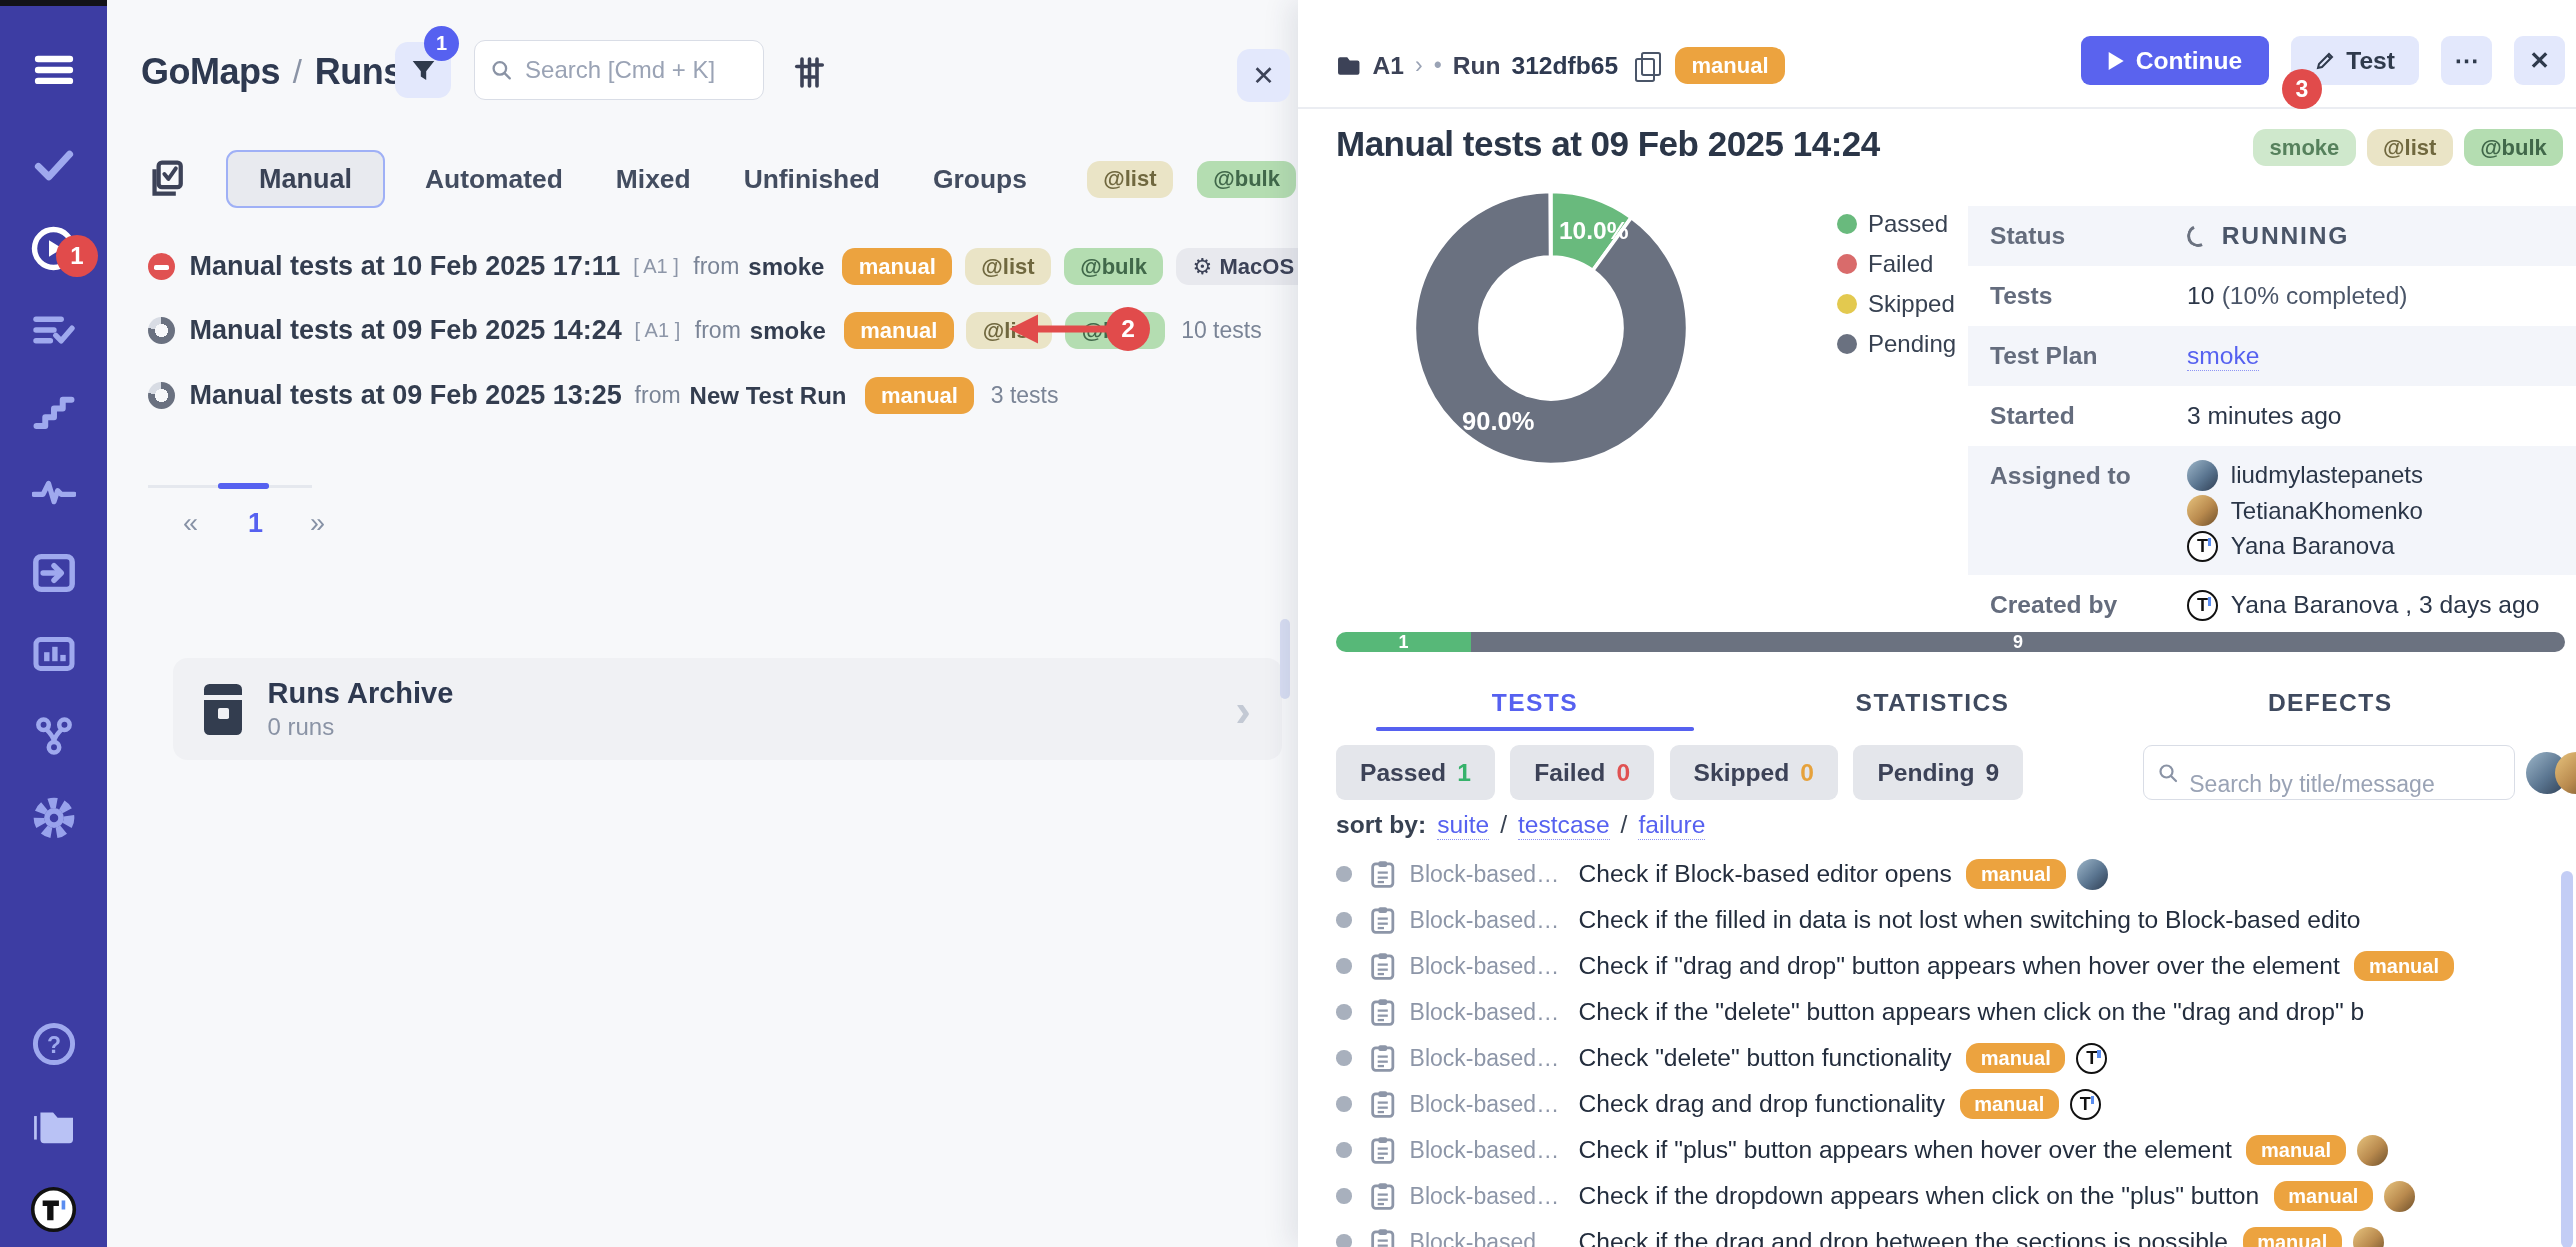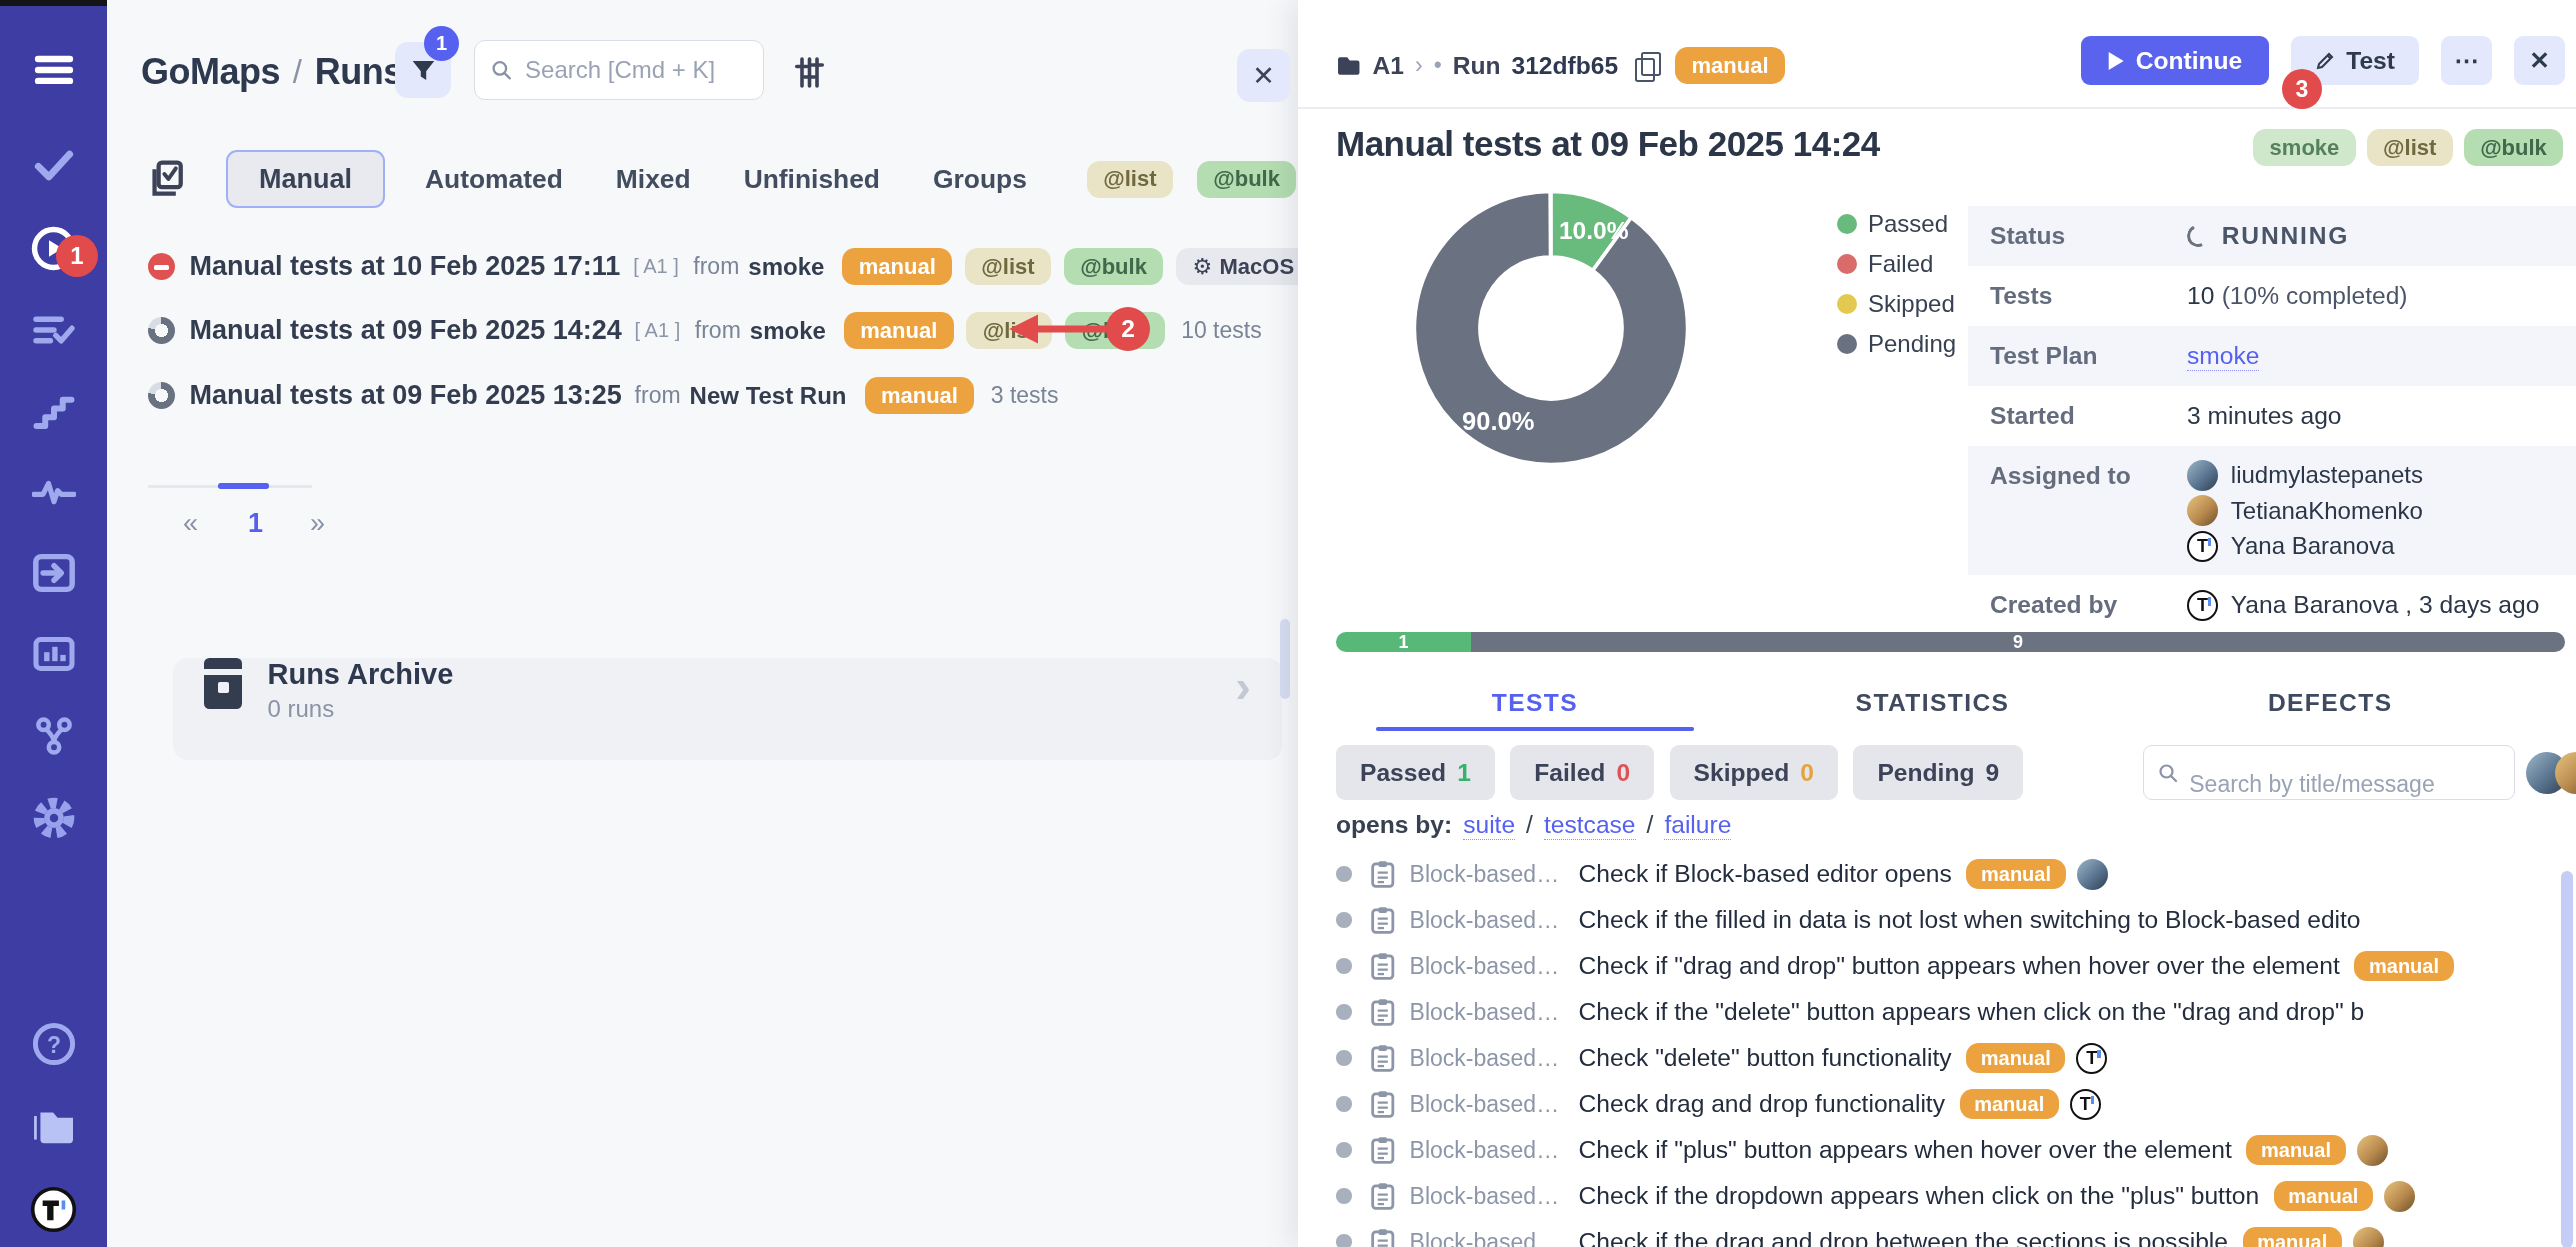--- a/index.html
+++ b/index.html
@@ -55,21 +55,21 @@
   .run-src { font-size:24px; font-weight:bold; color:#333d4f; margin-right:18px; }
   .run-badges { display:flex; gap:12.8px; margin-right:16.4px; }
   .run-count { font-size:23px; color:#7a8496; }
 
   #pagination { position:absolute; left:34px; top:475px; }
   #pg-line { position:absolute; left:7.3px; top:10px; width:164px; height:2.7px; background:#e5e8ee; }
   #pg-active-line { position:absolute; left:77px; top:8.2px; width:51px; height:5.5px; border-radius:2.7px; background:#5661f0; }
   .pg-btn { position:absolute; top:33px; font-size:27px; color:#8792a6; cursor:pointer; }
   .pg-page { position:absolute; top:33px; font-size:27px; color:#5661f0; font-weight:bold; cursor:pointer; }
 
-  #archive-card { position:absolute; left:66px; top:658px; width:1109px; height:102px; background:#f0f1f4; border-radius:14.6px; display:flex; align-items:flex-start; padding:0 31px; cursor:pointer; }
+  #archive-card { position:absolute; left:66px; top:658px; width:1109px; height:102px; background:#f0f1f4; border-radius:14.6px; display:flex; align-items:center; padding:0 31px; cursor:pointer; }
   #archive-icon { width:38px; height:51px; background:#333d4f; border-radius:5.5px; position:relative; margin-right:25.5px; flex:0 0 auto; }
   #archive-icon::before { content:""; position:absolute; left:0; top:11px; width:38px; height:5.5px; background:#f0f1f4; }
   #archive-icon::after { content:""; position:absolute; left:13.7px; top:24px; width:11px; height:11px; background:#f0f1f4; border-radius:1.8px; }
   .arch-title { font-size:29px; font-weight:bold; color:#2e3950; }
   .arch-sub { font-size:24px; color:#8a93a5; margin-top:3.6px; }
   .arch-chев { margin-left:auto; font-size:47px; color:#c3c9d4; font-weight:bold; }
   #lp-scrollthumb { position:absolute; left:1173px; top:619px; width:10px; height:80px; border-radius:5.5px; background:#d7ddf2; }
 
   #drawer-close { position:absolute; left:1237px; top:49px; width:53px; height:53px; background:#e3e8fc; border-radius:12.8px; display:flex; align-items:center; justify-content:center; font-size:27px; color:#3c4257; z-index:30; cursor:pointer; }
 
@@ -516,21 +516,21 @@
         <input type="text" placeholder="Search by title/message" style="">
       </span>
       <span id="chip-avatars">
         <span class="avatar photo1"></span>
         <span class="avatar photo2"></span>
 
       </span>
     </div>
 
     <div id="sort-row">
-      <span class="lbl">opens by:</span>
+      <span class="lbl">sort by:</span>
       <span class="link-dotted">suite</span>
       <span class="sep">/</span>
       <span class="link-dotted">testcase</span>
       <span class="sep">/</span>
       <span class="link-dotted">failure</span>
     </div>
 
     <div id="tests-list">
 
     <div class="test-row">

